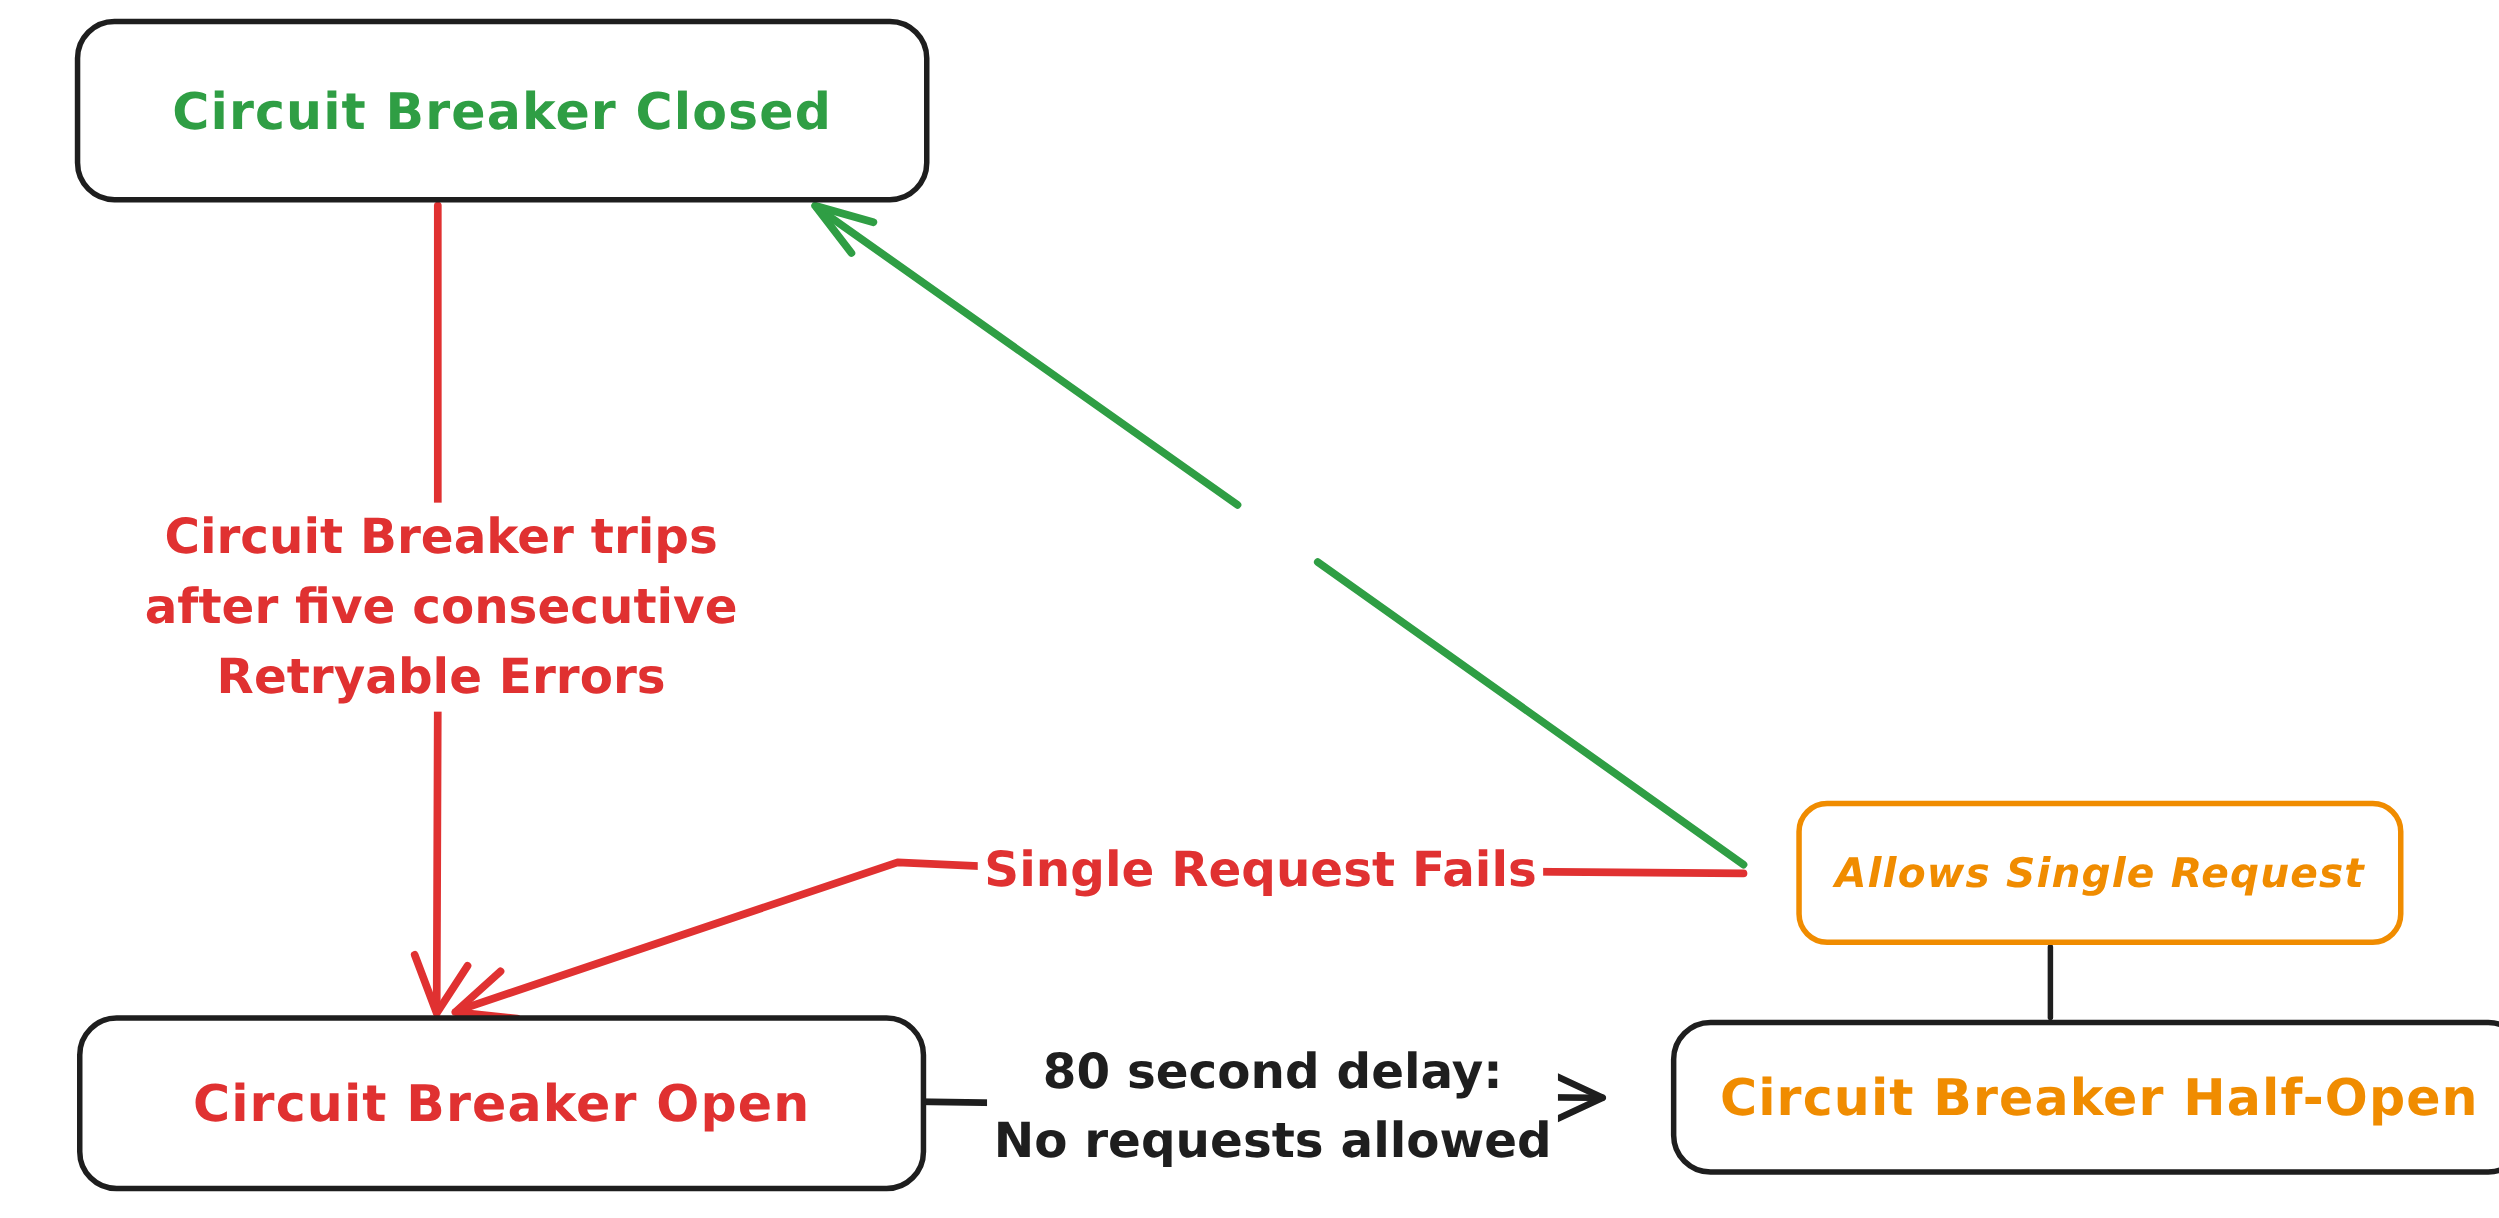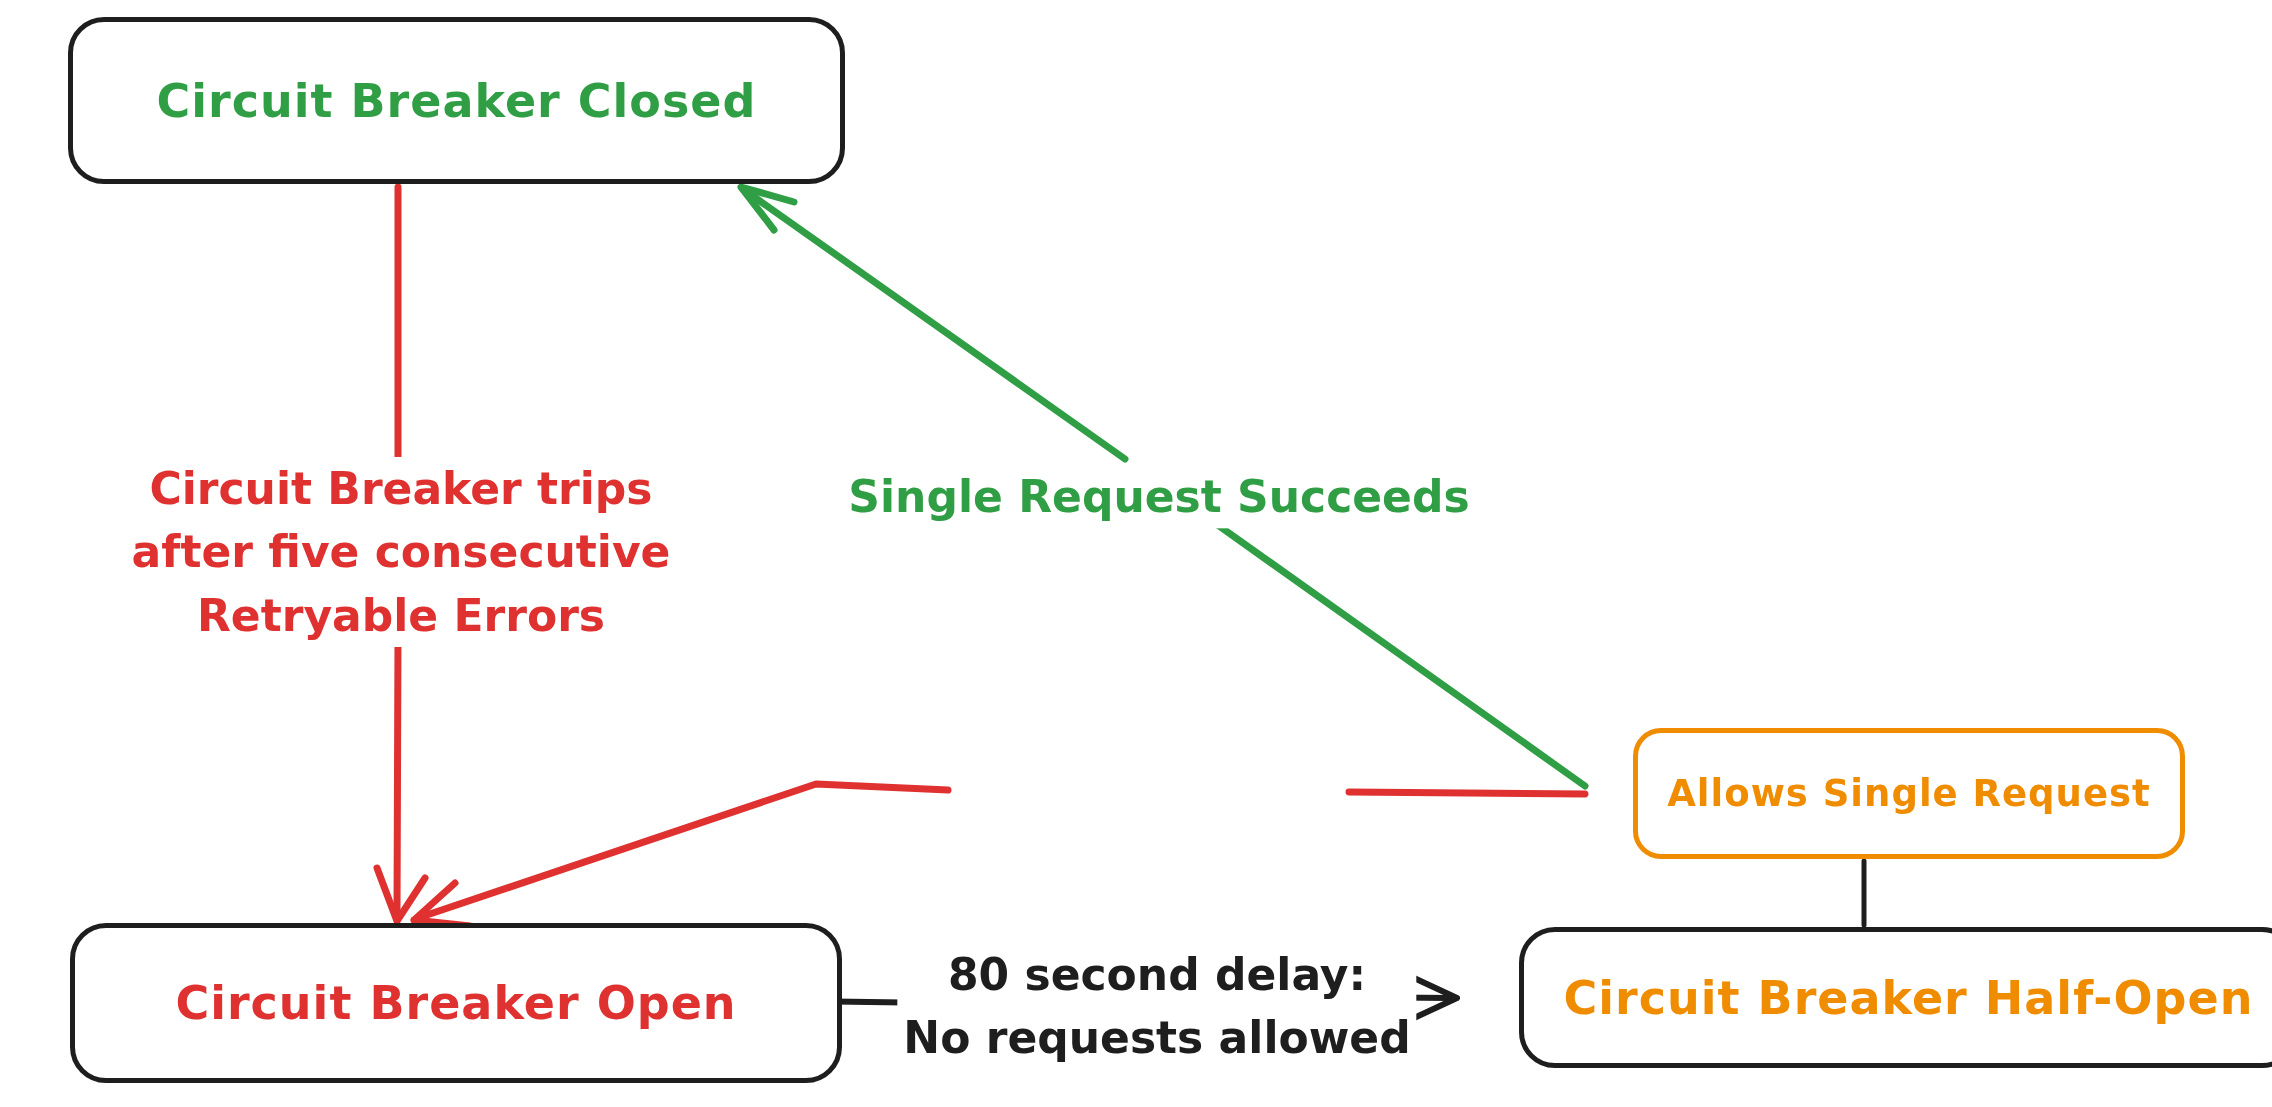--- a/index.html
+++ b/index.html
@@ -49,20 +49,21 @@
     letter-spacing: 1px;
     white-space: nowrap;
   }
   .node-closed   { left: 20px;   top: 17px;   width: 777px; height: 167px; }
   .node-open     { left: 22px;   top: 923px;  width: 772px; height: 160px; }
   .node-halfopen { left: 1471px; top: 927px;  width: 779px; height: 141px; }
   .node-allows   {
     left: 1585px; top: 728px; width: 552px; height: 131px;
     border-color: #f08c00;
     border-radius: 28px;
+    font-style: italic;
   }
   .node-allows .node-label { font-size: 37px; }
 
   .text-green  { color: #2f9e44; }
   .text-red    { color: #e03131; }
   .text-orange { color: #f08c00; }
   .text-black  { color: #1e1e1e; }
 
   .edge-label {
     position: absolute;
@@ -130,19 +131,19 @@
   </div>
 
   <div class="node node-allows">
     <span class="node-label text-orange">Allows Single Request</span>
   </div>
 
   <div class="edge-label label-trip text-red">Circuit Breaker trips
 after five consecutive
 Retryable Errors</div>
 
-  <div class="edge-label label-succeed text-green">Single Request Succeeds</div>
 
+  <div class="edge-label label-fail text-red">Single Request Fails</div>
 
   <div class="edge-label label-delay text-black">80 second delay:
 No requests allowed</div>
 
 </div>
 
 </body></html>

